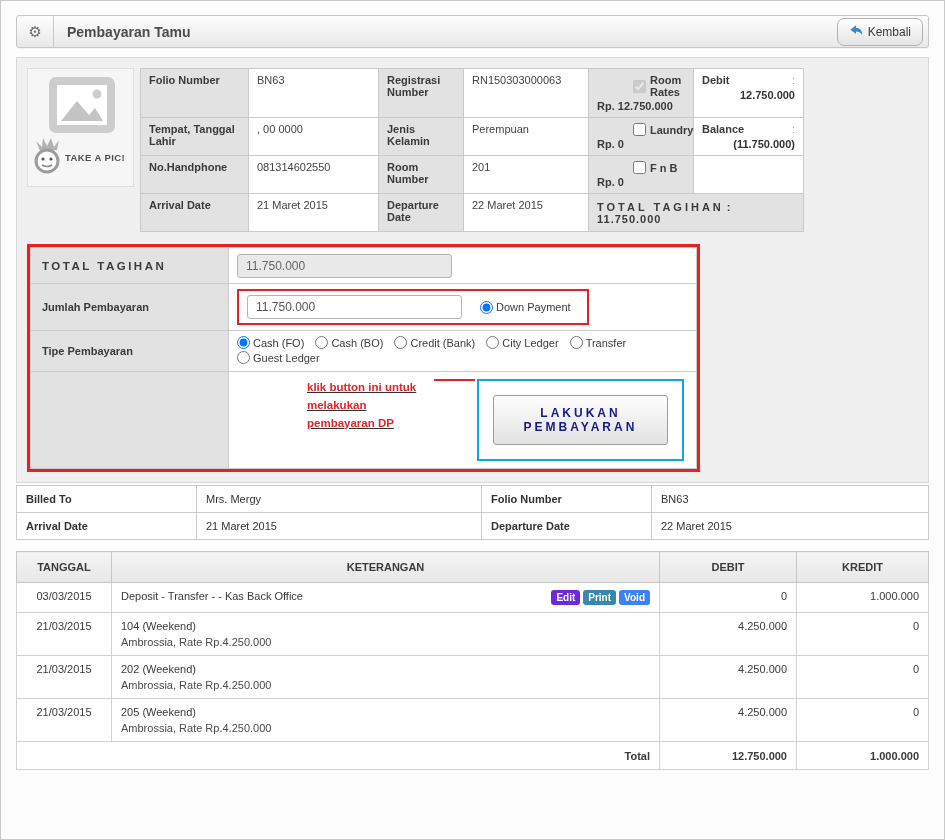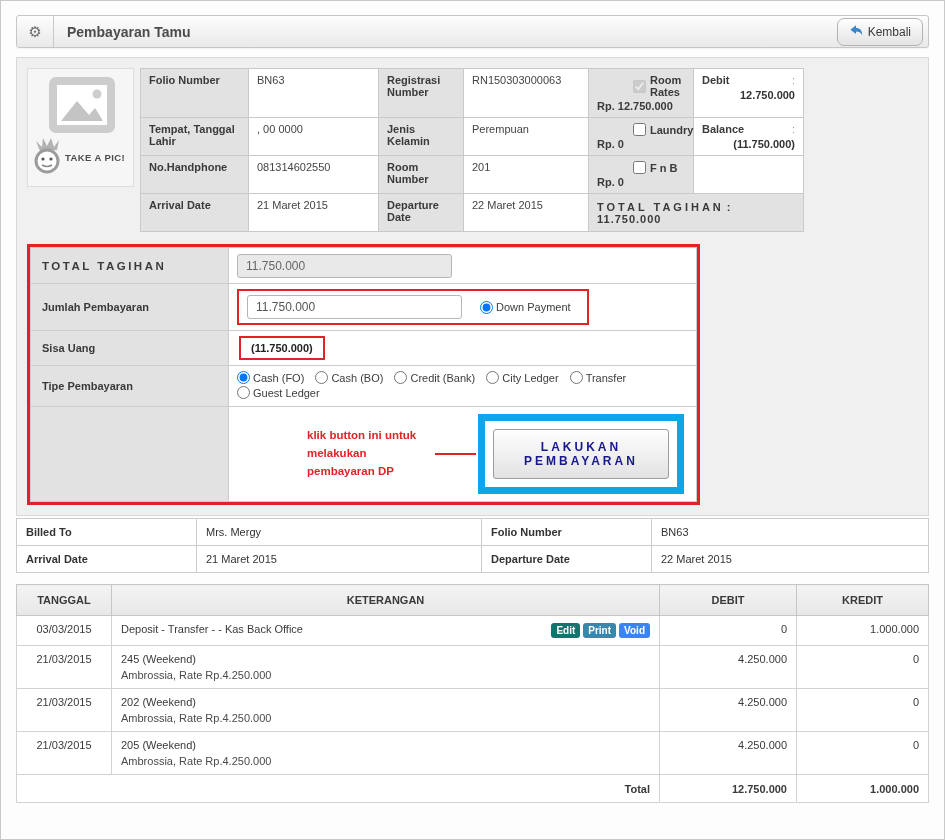--- a/index.html
+++ b/index.html
@@ -48,40 +48,40 @@
   .ptable .spread { letter-spacing:2.5px; font-size:11.5px; }
   .txt { width:215px; height:24px; border:1px solid #b5b5b5; border-radius:3px; padding:3px 8px; font-size:12px; color:#555; font-family:inherit; background:#fff; }
   .txt[disabled] { background:#e9e9e9; color:#666; }
   .red-box { border:2px solid #e32227; }
   .jumlah-box { display:inline-flex; align-items:center; padding:4px 8px; gap:18px; }
   .radio-opt { display:inline-flex; align-items:center; gap:3px; margin-right:8px; color:#3c3c3c; white-space:nowrap; }
   .radio-opt input { margin:0; }
   .sisa { display:inline-block; padding:4px 10px; font-weight:bold; color:#222; margin-left:2px; }
   .pay-row { background:#e9e9e9; }
   .pay-row .pval { background:#e9e9e9; display:table-cell; }
-  .payflex { display:flex; align-items:center; padding:2px 4px 2px 0; }
+  .payflex { display:flex; padding:2px 4px 2px 0;text-decoration:underline; }
   .annot { color:#e32227; font-weight:bold; font-size:11.5px; line-height:1.55; margin-left:70px; }
   .connector { width:55px; height:2px; background:#e32227; }
-  .paybtn-frame { border:7px solid #0ea5e9; padding:8px; margin-left:2px; }
+  .paybtn-frame { border:2px solid #0ea5e9; padding:14px; margin-left:2px; }
   .paybtn { padding:10px 17px; background:linear-gradient(#fefefe,#e2e2e2); border:1px solid #9d9d9d; border-radius:3px; font-weight:bold; font-size:12px; letter-spacing:3px; color:#17178f; cursor:pointer; font-family:inherit; }
 
   
   .gb-bar { margin-top:10px; }
   .binfo { width:913px; background:#fff; margin-top:2px; }
   .binfo td { border:1px solid #ccc; padding:7px 9px; font-size:11px; }
   .binfo .bl { font-weight:bold; color:#333; }
   .gtable { width:913px; background:#fff; margin-top:11px; }
   .gtable th { border:1px solid #c6c6c6; background:linear-gradient(#f4f4f4,#e7e7e7); font-weight:bold; font-size:11px; color:#3a3a3a; padding:9px 4px; text-align:center; }
   .gtable td { border:1px solid #d2d2d2; padding:7px 9px; vertical-align:top; font-size:11px; color:#3a3a3a; }
   .gtable .c-date { text-align:center; }
   .gtable .c-num { text-align:right; }
   .gtable .sub { margin-top:4px; color:#4a4a4a; }
   .badges { float:right; display:inline-flex; gap:3px; }
   .badge { color:#fff; font-weight:bold; font-size:10px; padding:2px 5px; border-radius:3px; cursor:pointer; }
-  .b-edit { background:#0f766e; }
+  .b-edit { background:#6d28d9; }
   .b-print { background:#3a87ad; }
   .b-void { background:#3b82f6; }
   .tot-label { text-align:right; font-weight:bold; padding-right:9px !important; vertical-align:middle !important; }
   .tot-val { font-weight:bold; vertical-align:middle !important; }
 </style>
 </head>
 <body>
 
 <div class="page">
 <div class="inner">
@@ -213,24 +213,20 @@
           <td class="plbl">Jumlah Pembayaran</td>
           <td class="pval">
             <span class="red-box jumlah-box">
               <input class="txt" value="11.750.000" style="">
               <label class="radio-opt">
                 <input type="radio" name="dp" checked="" style="">
                 <span>Down Payment</span>
               </label>
             </span>
           </td>
-        </tr>
-        <tr style="height:34px">
-          <td class="plbl">Sisa Uang</td>
-          <td class="pval"><span class="red-box sisa">(11.750.000)</span></td>
         </tr>
         <tr style="height:30px">
           <td class="plbl">Tipe Pembayaran</td>
           <td class="pval">
             <label class="radio-opt">
                     <input type="radio" name="tipe" checked="" style="">
                     <span>Cash (FO)</span>
                   </label>
             <label class="radio-opt">
                     <input type="radio" name="tipe" style="">
@@ -323,21 +319,21 @@
             <span class="badge b-void">Void</span>
           </span>
           <span>Deposit - Transfer - - Kas Back Office</span>
         </td>
         <td class="c-num">0</td>
         <td class="c-num">1.000.000</td>
       </tr>
       <tr>
         <td class="c-date">21/03/2015</td>
         <td>
-          <div>245 (Weekend)</div>
+          <div>104 (Weekend)</div>
           <div class="sub">Ambrossia, Rate Rp.4.250.000</div>
         </td>
         <td class="c-num">4.250.000</td>
         <td class="c-num">0</td>
       </tr>
       <tr>
         <td class="c-date">21/03/2015</td>
         <td>
           <div>202 (Weekend)</div>
           <div class="sub">Ambrossia, Rate Rp.4.250.000</div>

